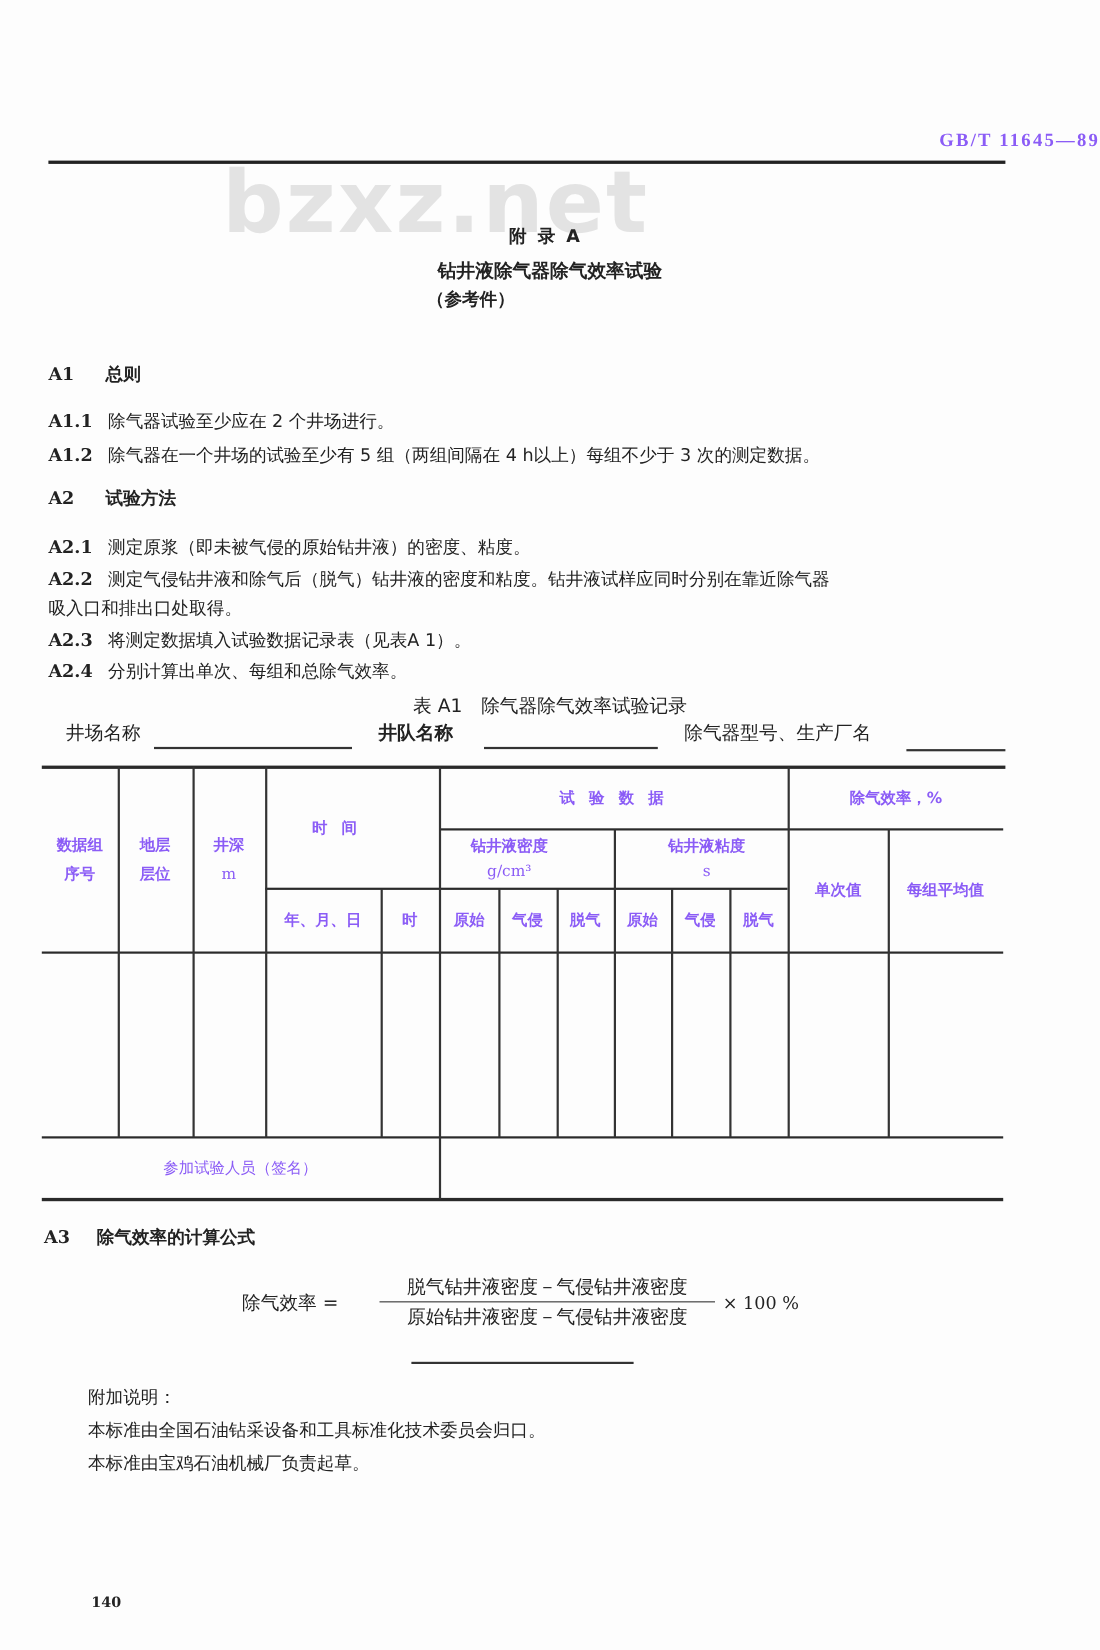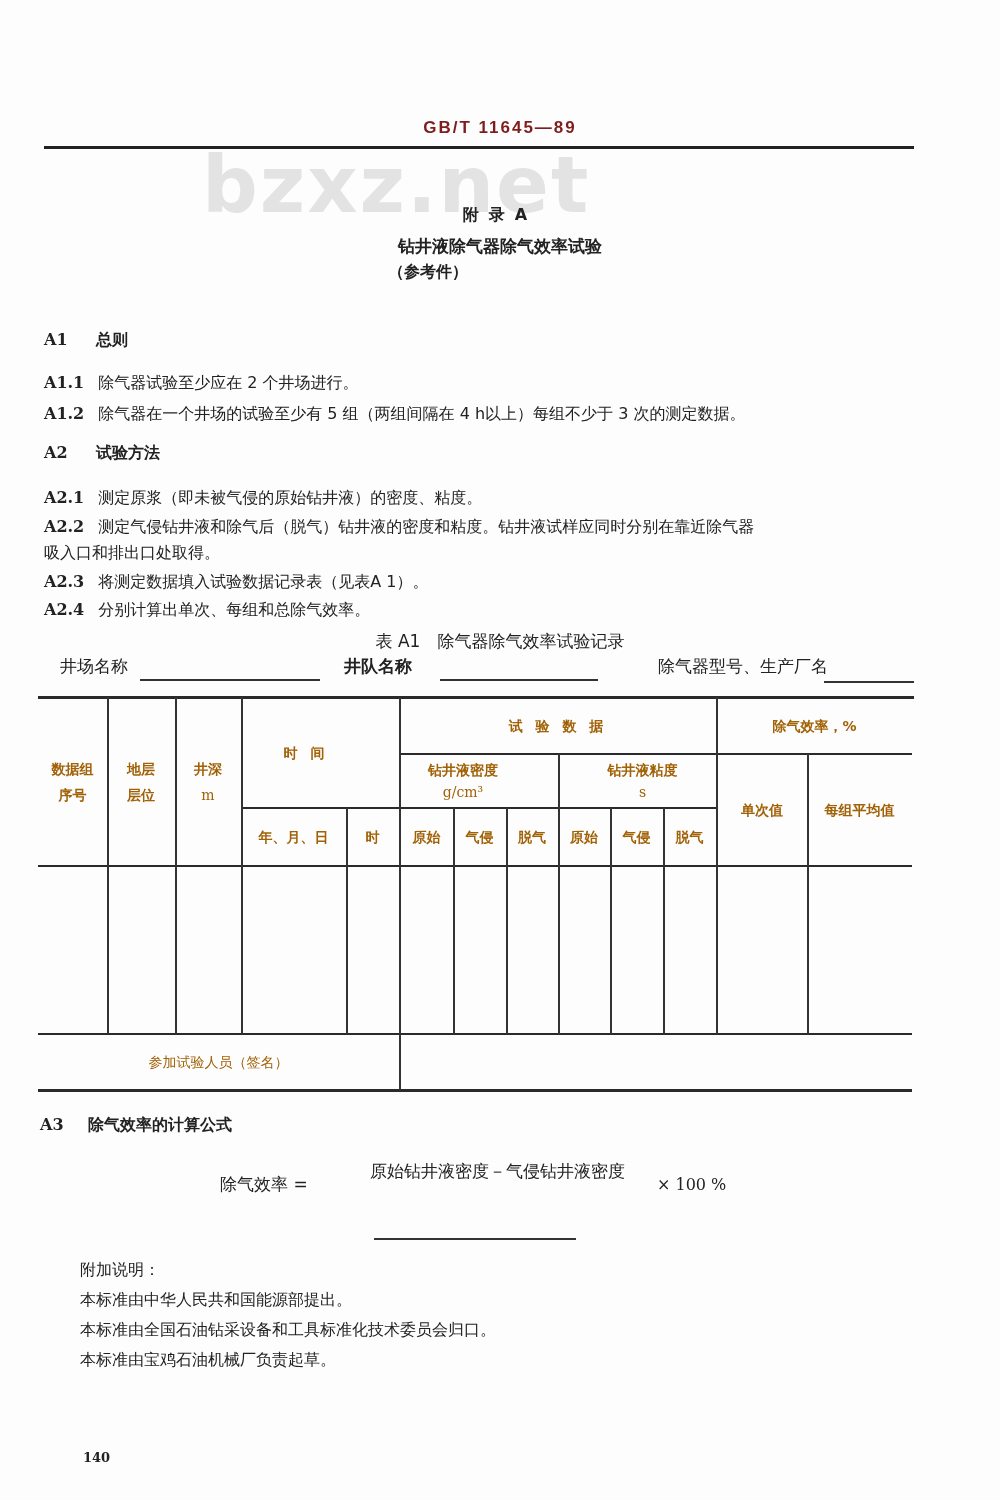--- a/index.html
+++ b/index.html
@@ -1,37 +1,37 @@
 <!DOCTYPE html>
 <html><head>
 <meta charset="utf-8">
 <style>
   html, body { margin:0; padding:0; }
   body {
     width:1000px; height:1500px; background:#fdfdfd; position:relative; overflow:hidden;
     font-family:"DejaVu Sans", sans-serif; color:#222;
   }
   .abs { position:absolute; }
-  .hdr-code { top:118px; left:0; width:1000px; text-align:center; font-family:Liberation Sans, sans-serif; font-weight:bold; font-size:17px; letter-spacing:2px; color:#7f1d1d; }
+  .hdr-code { top:118px; left:0; width:1000px; text-align:right; font-family:Liberation Serif, serif; font-weight:bold; font-size:17px; letter-spacing:2px; color:#8b5cf6; }
   .hdr-rule { top:146px; left:44px; width:870px; height:3px; background:#222; }
   .watermark { top:140px; left:202px; font-family:"DejaVu Sans", sans-serif; font-weight:bold; font-size:78px; color:#e3e3e3; letter-spacing:2px; }
   .appx-label { top:205px; left:0; width:1000px; text-align:center; font-weight:bold; font-size:16px; letter-spacing:10px; }
   .appx-title { top:235px; left:0; width:1000px; text-align:center; font-weight:bold; font-size:17px; }
   .appx-note { top:262px; left:0; width:856px; text-align:center; font-weight:bold; font-size:16px; }
   .sec { font-size:16px; font-weight:bold; }
   .sec .num { display:inline-block; width:52px; font-family:"DejaVu Serif", serif; }
   .para { font-size:16px; line-height:26px; }
   .para .num { font-weight:bold; font-family:"DejaVu Serif", serif; margin-right:14px; }
   .tbl-caption { top:630px; left:0; width:1000px; text-align:center; font-size:17px; }
   .fields { top:655px; left:44px; width:870px; height:30px; font-size:17px; }
   .fields span { position:absolute; top:0; }
   .uline { position:absolute; height:2px; background:#333; }
   .hline { position:absolute; height:2px; background:#2a2a2a; }
   .vline { position:absolute; width:1.5px; background:#333; }
-  .cell { position:absolute; display:flex; align-items:center; justify-content:center; text-align:center; font-size:14px; font-weight:bold; color:#a16207; line-height:26px; flex-direction:column; }
+  .cell { position:absolute; display:flex; align-items:center; justify-content:center; text-align:center; font-size:14px; font-weight:bold; color:#8b5cf6; line-height:26px; flex-direction:column; }
   .formula-lhs { top:1173px; left:220px; font-size:17px; }
   .frac { top:1158px; left:345px; width:305px; font-size:17px; text-align:center; }
   .frac .num-row { border-bottom:1.5px solid #333; padding-bottom:2px; }
   .frac .den-row { padding-top:2px; }
   .formula-rhs { top:1175px; left:657px; font-size:16px; font-family:"DejaVu Serif", serif; }
   .end-rule { top:1238px; left:374px; width:202px; height:2px; background:#333; }
   .notes { top:1255px; left:80px; font-size:16px; line-height:30px; }
   .pageno { top:1450px; left:83px; font-family:"DejaVu Serif", serif; font-weight:bold; font-size:13px; }
 </style>
 </head>
@@ -71,21 +71,21 @@
 <div class="abs para" style="top:597px;left:44px;">
   <span class="num">A2.4</span><span>分别计算出单次、每组和总除气效率。</span>
 </div>
 
 <div class="abs tbl-caption">表 A1　除气器除气效率试验记录</div>
 <div class="abs fields">
   <span style="left:16px;">井场名称</span>
   <div class="uline" style="left:96px;top:24px;width:180px;"></div>
   <span style="left:300px;font-weight:bold;">井队名称</span>
   <div class="uline" style="left:396px;top:24px;width:158px;"></div>
-  <span style="left:578px;margin-left:36px;">除气器型号、生产厂名</span>
+  <span style="left:578px;">除气器型号、生产厂名</span>
   <div class="uline" style="left:780px;top:26px;width:90px;"></div>
 </div>
 
 <div>
   <div class="hline" style="left:38px;top:696px;width:876px;height:3px;"></div>
   <div class="hline" style="left:400px;top:753px;width:512px;height:1.5px;"></div>
   <div class="hline" style="left:241px;top:807px;width:475px;height:1.5px;"></div>
   <div class="hline" style="left:38px;top:865px;width:874px;"></div>
   <div class="hline" style="left:38px;top:1033px;width:874px;"></div>
   <div class="hline" style="left:38px;top:1089px;width:874px;height:3px;"></div>
@@ -143,26 +143,26 @@
   <div class="cell" style="left:38px;top:1035px;width:361px;height:54px;font-weight:normal;">参加试验人员（签名）</div>
   <div class="abs" style="left:400px;top:1035px;width:512px;height:54px;"></div>
 </div>
 
 <div class="abs sec" style="top:1115px;left:40px;">
   <span class="num" style="width:48px;">A3</span><span>除气效率的计算公式</span>
 </div>
 
 <div class="abs formula-lhs">除气效率 =</div>
 <div class="abs frac">
+  <div class="num-row">脱气钻井液密度－气侵钻井液密度</div>
   <div class="den-row">原始钻井液密度－气侵钻井液密度</div>
 </div>
 <div class="abs formula-rhs">× 100 %</div>
 
 <div class="abs end-rule"></div>
 
 <div class="abs notes">
   <div>附加说明：</div>
-  <div>本标准由中华人民共和国能源部提出。</div>
   <div>本标准由全国石油钻采设备和工具标准化技术委员会归口。</div>
   <div>本标准由宝鸡石油机械厂负责起草。</div>
 </div>
 
 <div class="abs pageno">140</div>
 
 </body></html>

